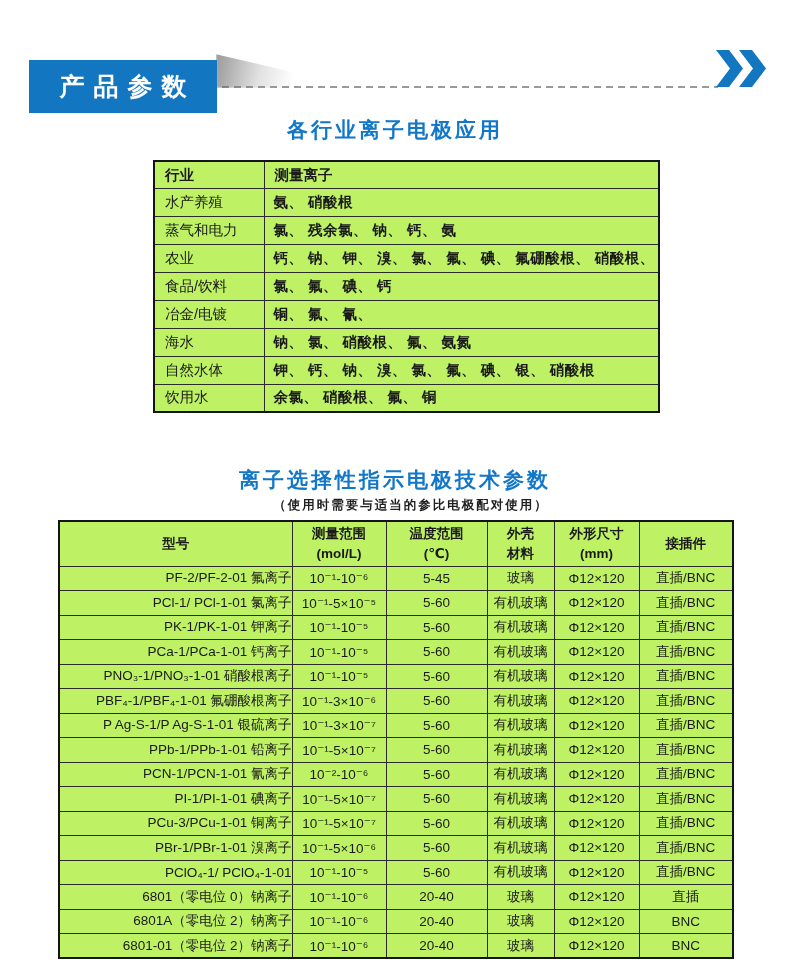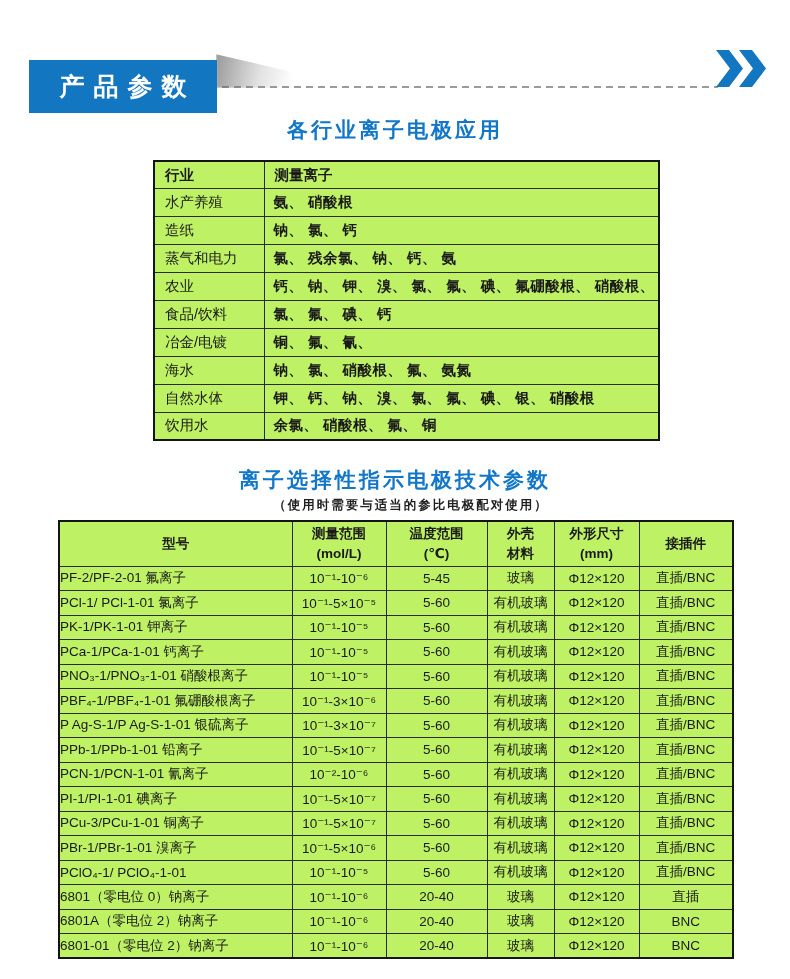--- a/index.html
+++ b/index.html
@@ -57,21 +57,21 @@
   .app-table th { font-weight:bold; }
   .app-table td.ions { font-weight:600; letter-spacing:0.5px;padding-left:9px; }
   .app-col-industry { width:110px; }
   .app-col-ions { width:395px; }
 
   
   .spec-table-wrap { position:absolute; left:58px; top:520px; }
   .spec-table { width:674px; border:2px solid #141414; font-size:13.5px; }
   .spec-table thead th { height:45px; font-weight:bold; text-align:center; vertical-align:middle; line-height:1.45; }
   .spec-table tbody td { height:24.5px; text-align:center; vertical-align:middle; }
-  .spec-table tbody td:first-child { text-align:left; }
+  .spec-table tbody td:first-child { text-align:right; }
   .spec-col-model { width:233px; }
   .spec-col-range { width:94px; }
   .spec-col-temp  { width:101px; }
   .spec-col-shell { width:67px; }
   .spec-col-size  { width:85px; }
   .spec-col-conn  { width:94px; }
   .hdr-line { display:block; }
   .hdr-line:empty { display:none; }
 </style>
 </head>
@@ -102,24 +102,20 @@
           <th>行业</th>
           <th>测量离子</th>
         </tr>
       </thead>
       <tbody>
           <tr>
             <td>水产养殖</td>
             <td class="ions">氨、 硝酸根</td>
           </tr>
           <tr>
-            <td>造纸</td>
-            <td class="ions">钠、 氯、 钙</td>
-          </tr>
-          <tr>
             <td>蒸气和电力</td>
             <td class="ions">氯、 残余氯、 钠、 钙、 氨</td>
           </tr>
           <tr>
             <td>农业</td>
             <td class="ions">钙、 钠、 钾、 溴、 氯、 氟、 碘、 氟硼酸根、 硝酸根、 氰</td>
           </tr>
           <tr>
             <td>食品/饮料</td>
             <td class="ions">氯、 氟、 碘、 钙</td>

